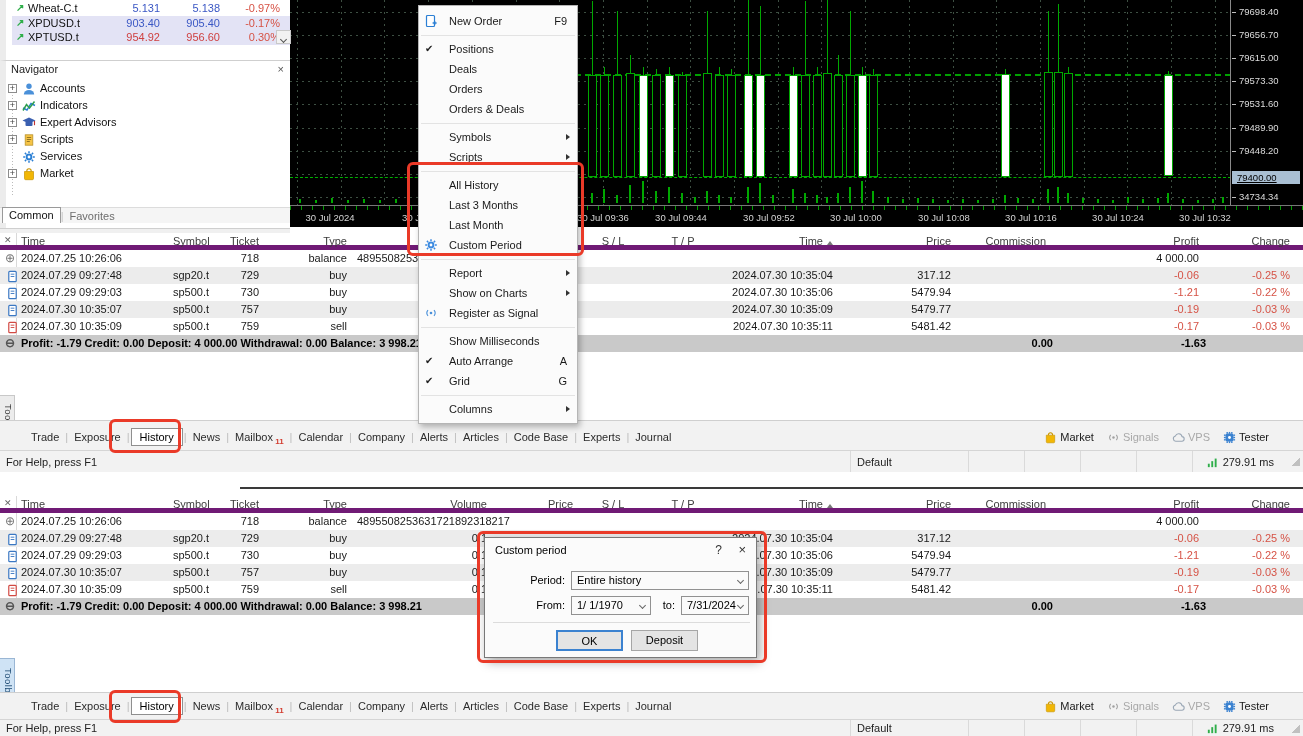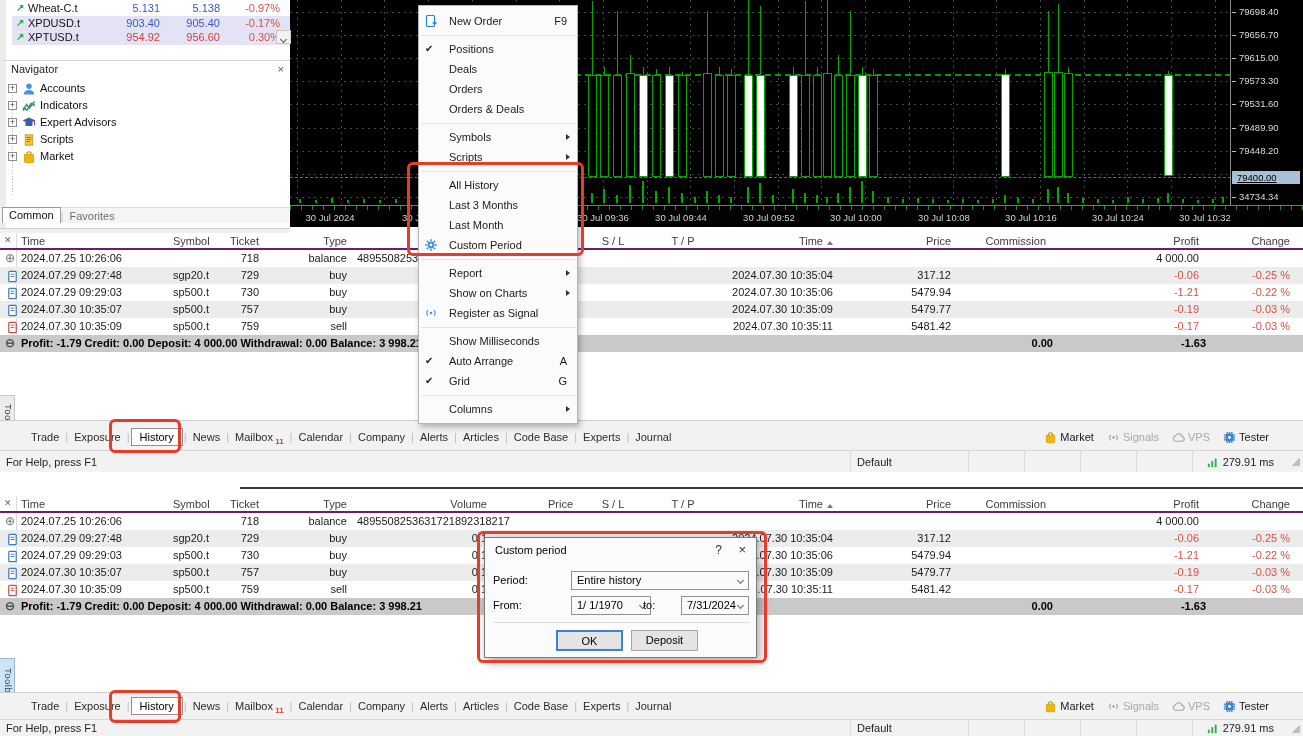--- a/index.html
+++ b/index.html
@@ -53,21 +53,21 @@
 .cplabel{position:absolute;left:0;width:68px;height:13px;line-height:13px;background:#a9bfd3;color:#000;font-size:9.5px;padding-left:5px;z-index:3}
 .xlab{position:absolute;top:6px;color:#d5d5d5;font-size:9.5px;transform:translateX(-50%);white-space:nowrap}
 .tickstrip{position:absolute;left:0;top:0;width:1013px;height:4px;background-image:repeating-linear-gradient(90deg,#00a000 0 1px,transparent 1px 11px)}
 
 
 .htable{position:absolute;left:0;width:1303px;background:#fff}
 .tr{display:flex;height:17px;line-height:17px;position:relative}
 .td{flex:none;white-space:nowrap;padding:0 5px;overflow:visible}
 .td.c0{padding-left:21px}
 .thead .td{color:#3c3c3c}
-.thead{border-bottom:2px solid #701a75}
+.thead{border-bottom:5px solid #701a75}
 .stripe{background:#ececec}
 .rowicon{position:absolute;left:6px;top:3px;width:11px;height:11px}
 .circ{position:absolute;left:5px;top:0;color:#777;font-size:12px;line-height:17px}
 .neg{color:#d65245}
 .sumrow{background:#c9c9c9;font-weight:bold;color:#000}
 .sum-comm{position:absolute;left:964px;width:89px;text-align:right}
 .sum-prof{position:absolute;left:1059px;width:147px;text-align:right}
 .tgutterline{position:absolute;left:16px;top:0;width:1px;height:119px;background:#d9d9d9}
 .tclose{position:absolute;left:4px;top:2px;font-size:9px;color:#666}
 .sortasc{display:inline-block;width:0;height:0;border-left:3.5px solid transparent;border-right:3.5px solid transparent;border-bottom:4.5px solid #777;margin-left:4px}
@@ -103,21 +103,21 @@
 .sb-help{flex:1;border-left:none}
 .sb-grip{width:23px;border-left:none;justify-content:flex-end;padding-right:3px}
 .griptri{width:9px;height:9px;background:linear-gradient(135deg,transparent 55%,#c0c0c0 55%)}
 
 
 #dialog{position:absolute;left:484px;top:50px;width:273px;height:121px;background:#fbfbfb;border:1px solid #787878;box-shadow:3px 4px 10px rgba(0,0,0,.35);z-index:50}
 .dlg-title{position:absolute;left:0;top:0;width:100%;height:24px;line-height:24px}
 .dlg-name{position:absolute;left:10px;color:#000}
 .dlg-help{position:absolute;right:34px;top:0;color:#333;font-size:12px}
 .dlg-close{position:absolute;right:10px;top:0;color:#333;font-size:13px}
-.dlg-lab{position:absolute;color:#000}
+.dlg-lab{position:absolute;text-align:right;color:#000}
 .combo{position:absolute;height:19px;line-height:17px;background:#fafafa;border:1px solid #919191;padding-left:5px;color:#000}
 .combo .chev{position:absolute;right:5px;top:6px;border-color:#666}
 .dlg-hr{position:absolute;left:8px;top:84px;width:257px;height:1px;background:#dcdcdc}
 .btn{position:absolute;top:92px;width:67px;height:21px;line-height:19px;text-align:center;background:#e4e4e4;border:1px solid #a6a6a6;color:#000}
 .btn.primary{border:2px solid #3b82d0}
 
 
 .anno{position:absolute;border:3px solid #ea3a28;border-radius:6px;z-index:90;pointer-events:none}
 
 #shot2line{position:absolute;left:240px;top:0;width:1063px;height:2px;background:#3a3a3a}
@@ -373,20 +373,39 @@
           <span class="expander">+</span>
           <span class="nav-ico" style="display: inline-block; width: 14px; height: 14px;">
             <svg xmlns="http://www.w3.org/2000/svg" width="14" height="14" viewBox="0 0 14 14">
               <rect x="3.2" y="1.8" width="7.6" height="10.4" fill="#f6c445" stroke="#b8912a" stroke-width="0.8"></rect>
               <path d="M4.8 4.5 h4.4 M4.8 6.5 h4.4 M4.8 8.5 h3" stroke="#8a6d1f" stroke-width="0.9" fill="none"></path>
             </svg>
           </span>
           <span class="nav-lab">Scripts</span>
         </div>
         <div class="nav-item">
+          <span class="nav-ico" style="display: inline-block; width: 14px; height: 14px;">
+            <svg xmlns="http://www.w3.org/2000/svg" width="14" height="14" viewBox="0 0 14 14">
+              <circle cx="7" cy="7" r="3.4" fill="#2b7fd4"></circle>
+              <circle cx="7" cy="7" r="1.4" fill="#fff"></circle>
+              <g stroke="#2b7fd4" stroke-width="1.5">
+                <path d="M7 1.2 V3"></path>
+                <path d="M7 11 v1.8"></path>
+                <path d="M1.2 7 H3"></path>
+                <path d="M11 7 h1.8"></path>
+                <path d="M2.9 2.9 L4.2 4.2"></path>
+                <path d="M9.8 9.8 L11.1 11.1"></path>
+                <path d="M11.1 2.9 L9.8 4.2"></path>
+                <path d="M4.2 9.8 L2.9 11.1"></path>
+              </g>
+            </svg>
+          </span>
+          <span class="nav-lab">Services</span>
+        </div>
+        <div class="nav-item">
           <span class="expander">+</span>
           <span class="nav-ico" style="display: inline-block; width: 14px; height: 14px;">
             <svg xmlns="http://www.w3.org/2000/svg" width="14" height="14" viewBox="0 0 14 14">
               <path d="M2.5 4.5 h9 V11.5 a1.2 1.2 0 0 1 -1.2 1.2 H3.7 a1.2 1.2 0 0 1 -1.2 -1.2 Z" fill="#f2b705" stroke="#c79400" stroke-width="0.7"></path>
               <path d="M4.8 4.5 V4 a2.2 2.2 0 0 1 4.4 0 v0.5" fill="none" stroke="#c79400" stroke-width="1.1"></path>
             </svg>
           </span>
           <span class="nav-lab">Market</span>
         </div>
       </div>

